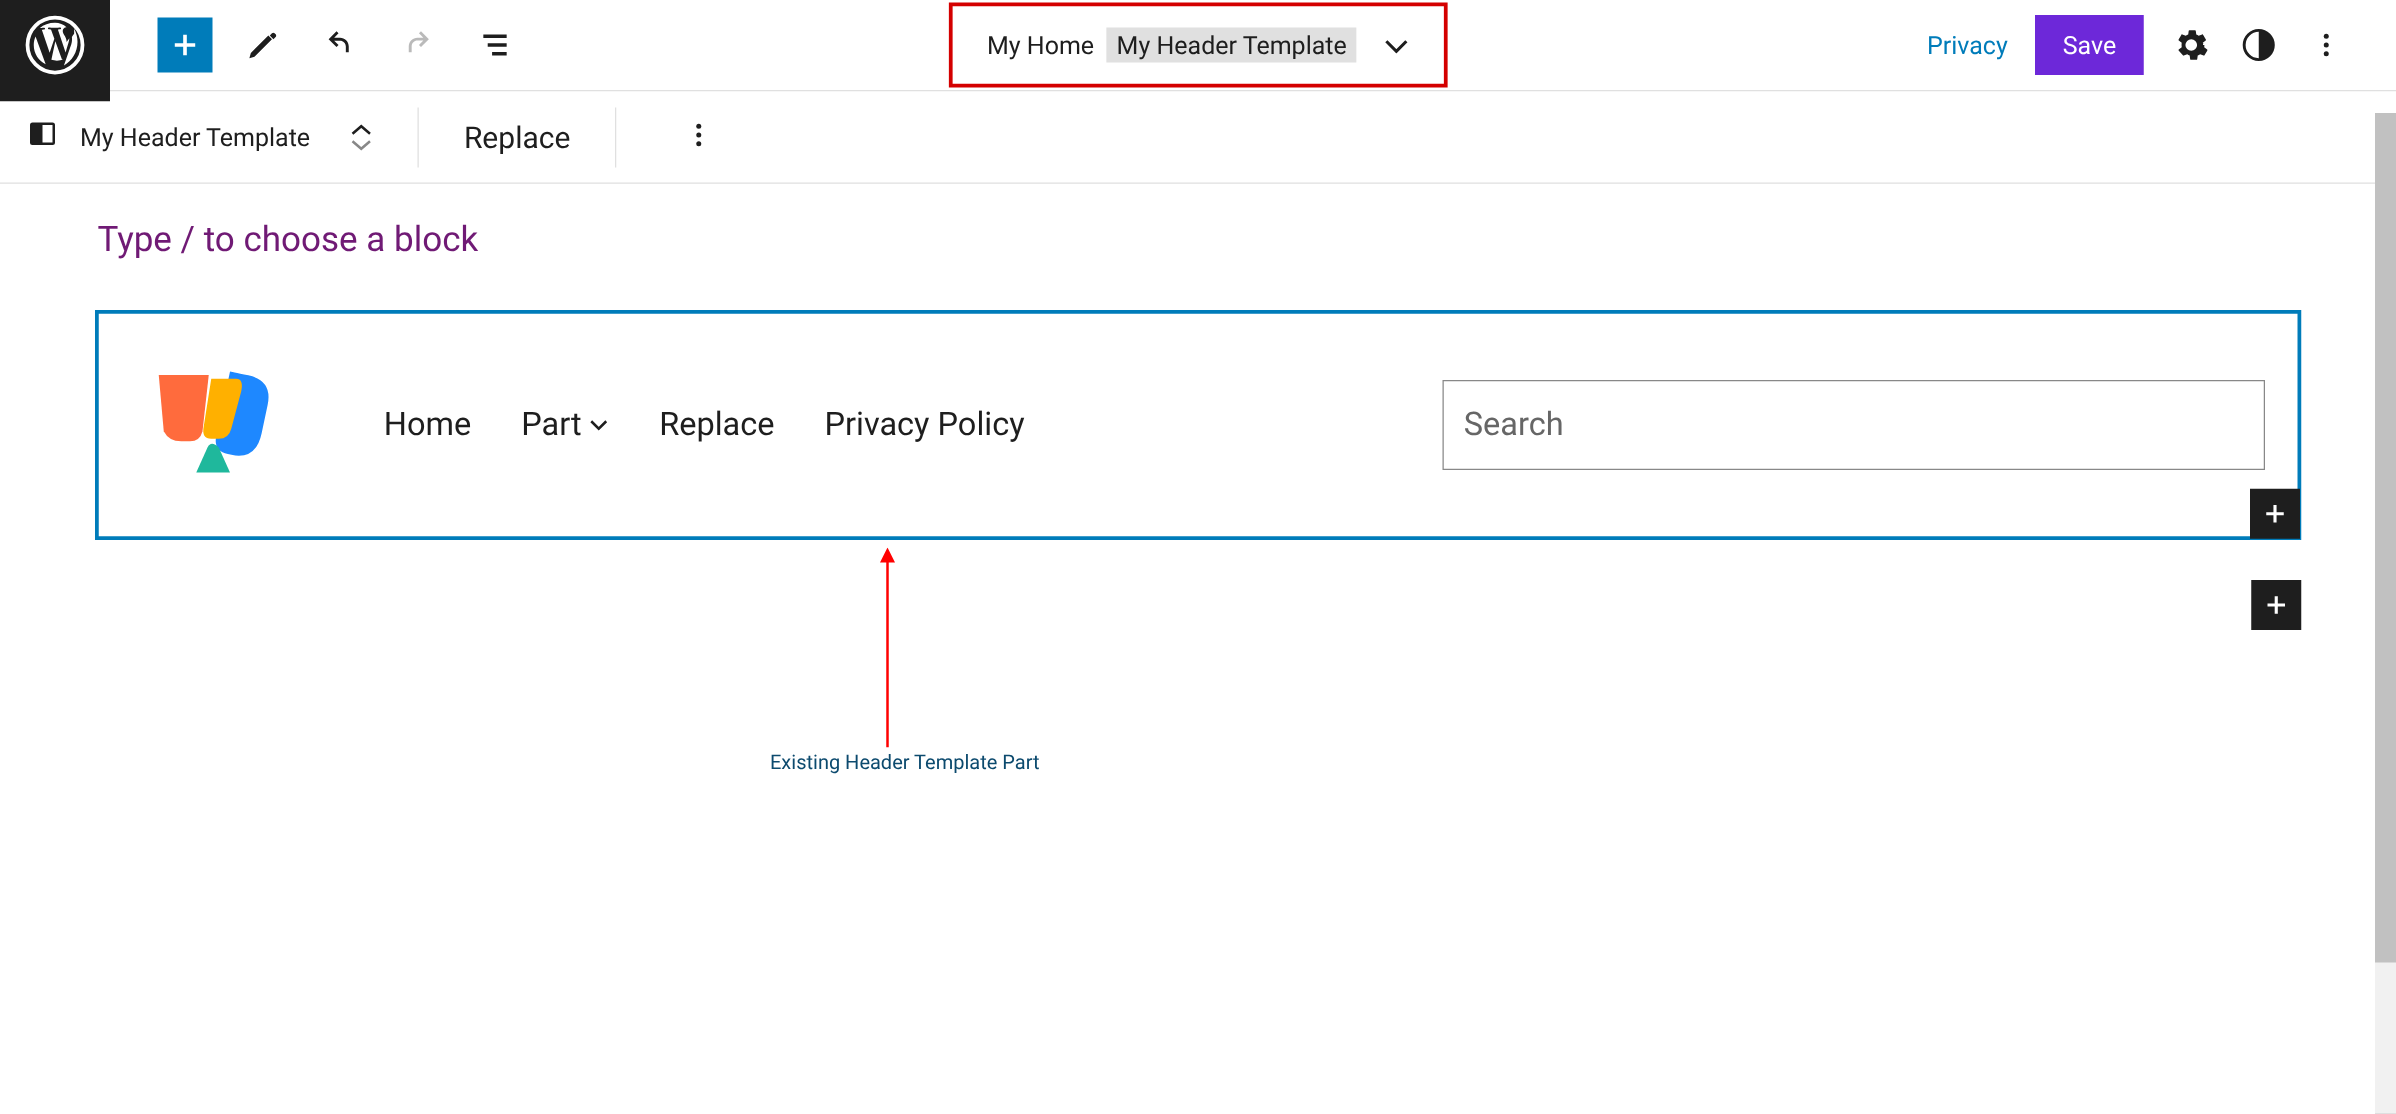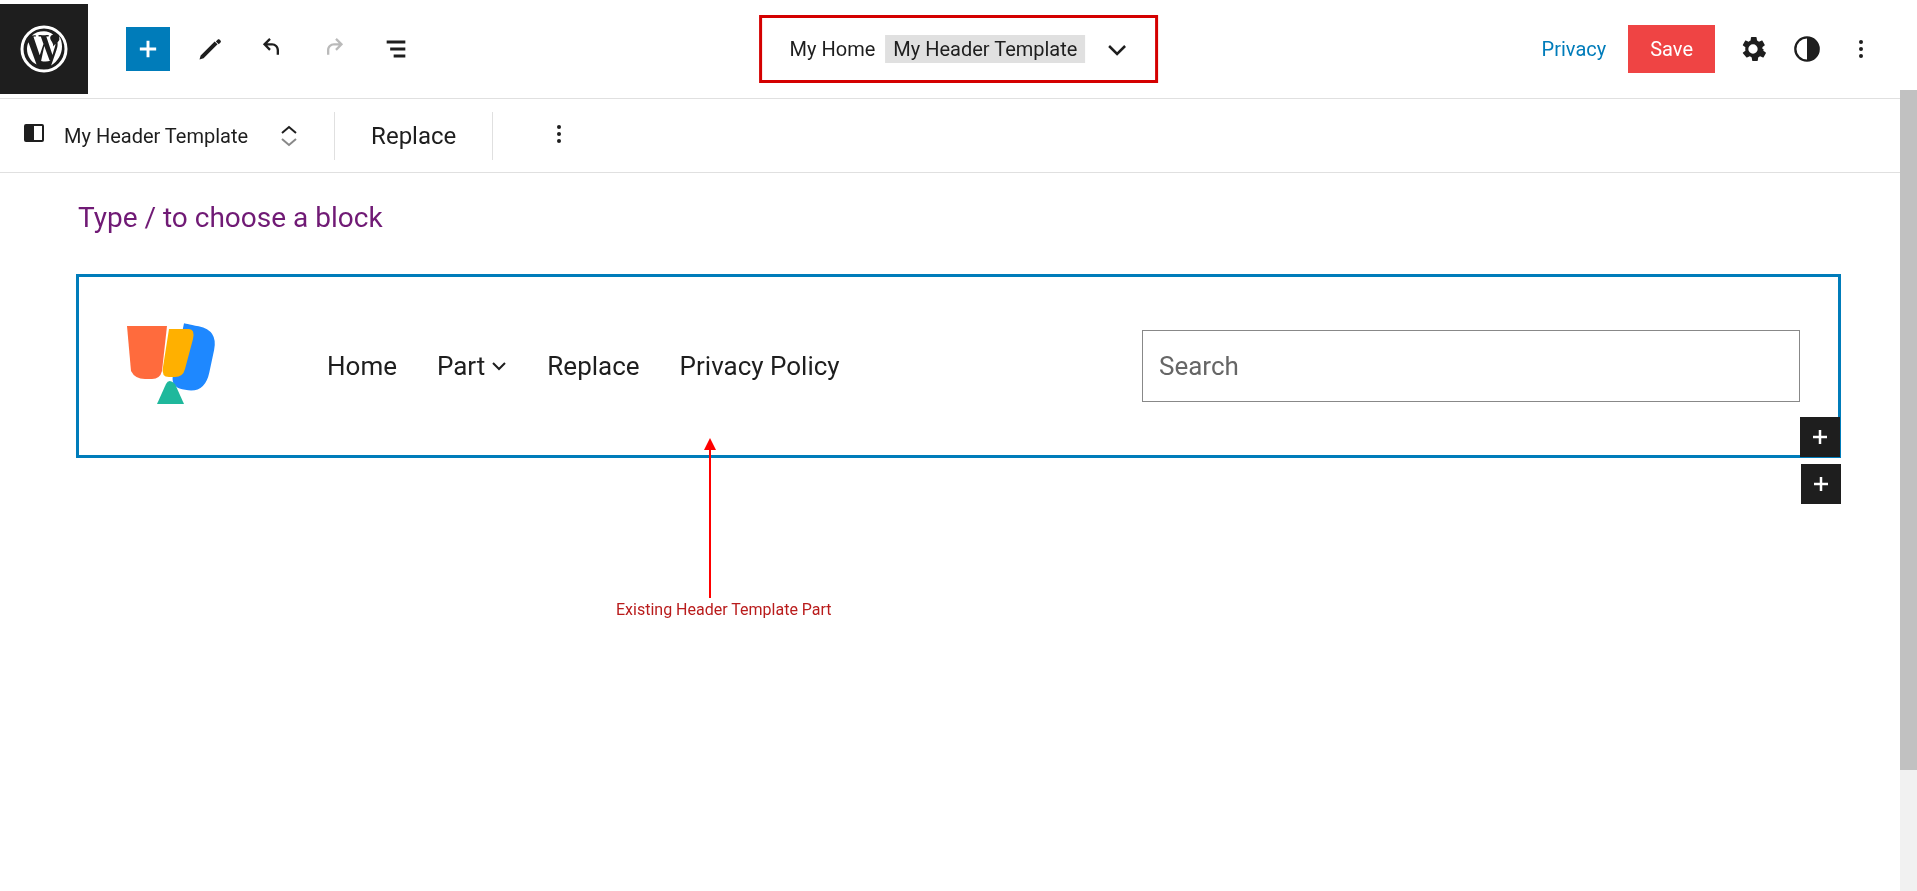--- a/index.html
+++ b/index.html
@@ -1,65 +1,65 @@
 <!DOCTYPE html>
 <html><head>
 <meta charset="utf-8">
 <style>
 * { box-sizing: border-box; margin: 0; padding: 0; }
 body { font-family: -apple-system, BlinkMacSystemFont, "Segoe UI", Roboto, sans-serif; background: #fff; color: #1e1e1e; overflow-x: hidden; }
 
-.top-toolbar { display: flex; align-items: center; height: 99px; border-bottom: 1px solid #e0e0e0; position: relative; text-align: center; }
+.top-toolbar { display: flex; align-items: center; height: 73px; border-bottom: 1px solid #e0e0e0; position: relative; text-align: center; }
 .wp-logo { width: 88px; height: 90px; background: #1e1e1e; display: flex; align-items: center; justify-content: center; flex-shrink: 0; }
 .wp-logo svg { width: 48px; height: 48px; }
 
 .tool-group { display: flex; align-items: center; gap: 18px; padding-left: 38px; }
 .add-block-btn { width: 44px; height: 44px; background: #007cba; display: flex; align-items: center; justify-content: center; cursor: pointer; }
 .add-block-btn svg { width: 28px; height: 28px; }
 .tool-icon { width: 44px; height: 44px; display: flex; align-items: center; justify-content: center; cursor: pointer; }
 .tool-icon svg { width: 28px; height: 28px; }
 .tool-icon.disabled svg { opacity: 0.3; }
 
 .center-title { position: absolute; left: 50%; transform: translateX(-50%); display: flex; align-items: center; gap: 10px; font-size: 20px; border: 3px solid #d40000; padding: 18px 28px 18px 28px; height: 68px; }
 .center-title .page-name { color: #1e1e1e; }
 .center-title .template-name { background: #e0e0e0; padding: 2px 8px; }
 .center-title .chevron { margin-left: 12px; }
 
 .right-tools { margin-left: auto; display: flex; align-items: center; gap: 22px; padding-right: 40px; }
 .preview-link { color: #007cba; font-size: 20px; cursor: pointer; }
-.save-btn { background: #ef4444; color: #fff; font-size: 20px; padding: 12px 22px; cursor: pointer; }
+.save-btn { background: #6d28d9; color: #fff; font-size: 20px; padding: 12px 22px; cursor: pointer; }
 .icon-btn { width: 32px; height: 32px; display: flex; align-items: center; justify-content: center; cursor: pointer; }
 
 .sub-toolbar { display: flex; align-items: center; height: 74px; border-bottom: 1px solid #e0e0e0; padding-left: 22px; gap: 18px; }
 .template-label { display: flex; align-items: center; gap: 18px; font-size: 20px; }
 .template-label .template-icon svg { width: 24px; height: 24px; }
 .nav-arrows { display: flex; flex-direction: column; gap: -2px; margin-left: 14px;}
 .nav-arrows svg { width: 18px; height: 12px; }
 .divider { width: 1px; height: 48px; background: #e0e0e0; margin: 0 18px; }
 .replace-btn { font-size: 24px; cursor: pointer; }
 .more-dots { margin-left: 18px; cursor: pointer; }
 
 .editor-area { padding: 10px 76px 20px 76px; position: relative; }
 .block-placeholder { color: #701a75; font-size: 28px; padding: 18px 0 40px 2px; }
 
-.header-block { border: 3px solid #007cba; padding: 44px 38px 44px 38px; display: flex; align-items: center; gap: 70px; position: relative; text-align: center; }
+.header-block { border: 3px solid #007cba; padding: 44px 26px 44px 38px; display: flex; align-items: center; gap: 50px; position: relative; text-align: center; }
 .logo-area { display: flex; align-items: center; }
 .logo-area svg { width: 140px; height: 90px; }
 .nav-menu { display: flex; align-items: center; gap: 40px; font-size: 26px; }
 .nav-item { display: flex; align-items: center; gap: 6px; }
 .search-box { margin-left: auto; border: 1px solid #888; width: 658px; height: 72px; display: flex; align-items: center; padding-left: 16px; font-size: 26px; color: #666; }
 
 .add-inner { position: absolute; right: -2px; bottom: -2px; width: 40px; height: 40px; background: #1e1e1e; display: flex; align-items: center; justify-content: center; cursor: pointer; }
 .add-inner svg { width: 24px; height: 24px; }
 
 .add-outer { position: absolute; right: 76px; top: 464px; width: 40px; height: 40px; background: #1e1e1e; display: flex; align-items: center; justify-content: center; cursor: pointer; }
 .add-outer svg { width: 24px; height: 24px; }
 
 .annotation-arrow { position: absolute; left: 700px; top: 438px; }
-.annotation-text { position: absolute; left: 616px; top: 600px; color: #b91c1c; font-size: 16px; }
+.annotation-text { position: absolute; left: 616px; top: 600px; color: #0c4a6e; font-size: 16px; }
 
 .scrollbar-track { position: fixed; right: 0; top: 90px; width: 17px; height: calc(100vh - 90px); background: #f1f1f1; }
 .scrollbar-thumb { width: 17px; background: #c1c1c1; height: 680px; }
 </style>
 </head>
 <body>
 
 <div class="top-toolbar">
   <div class="wp-logo">
     <svg viewBox="0 0 24 24">

